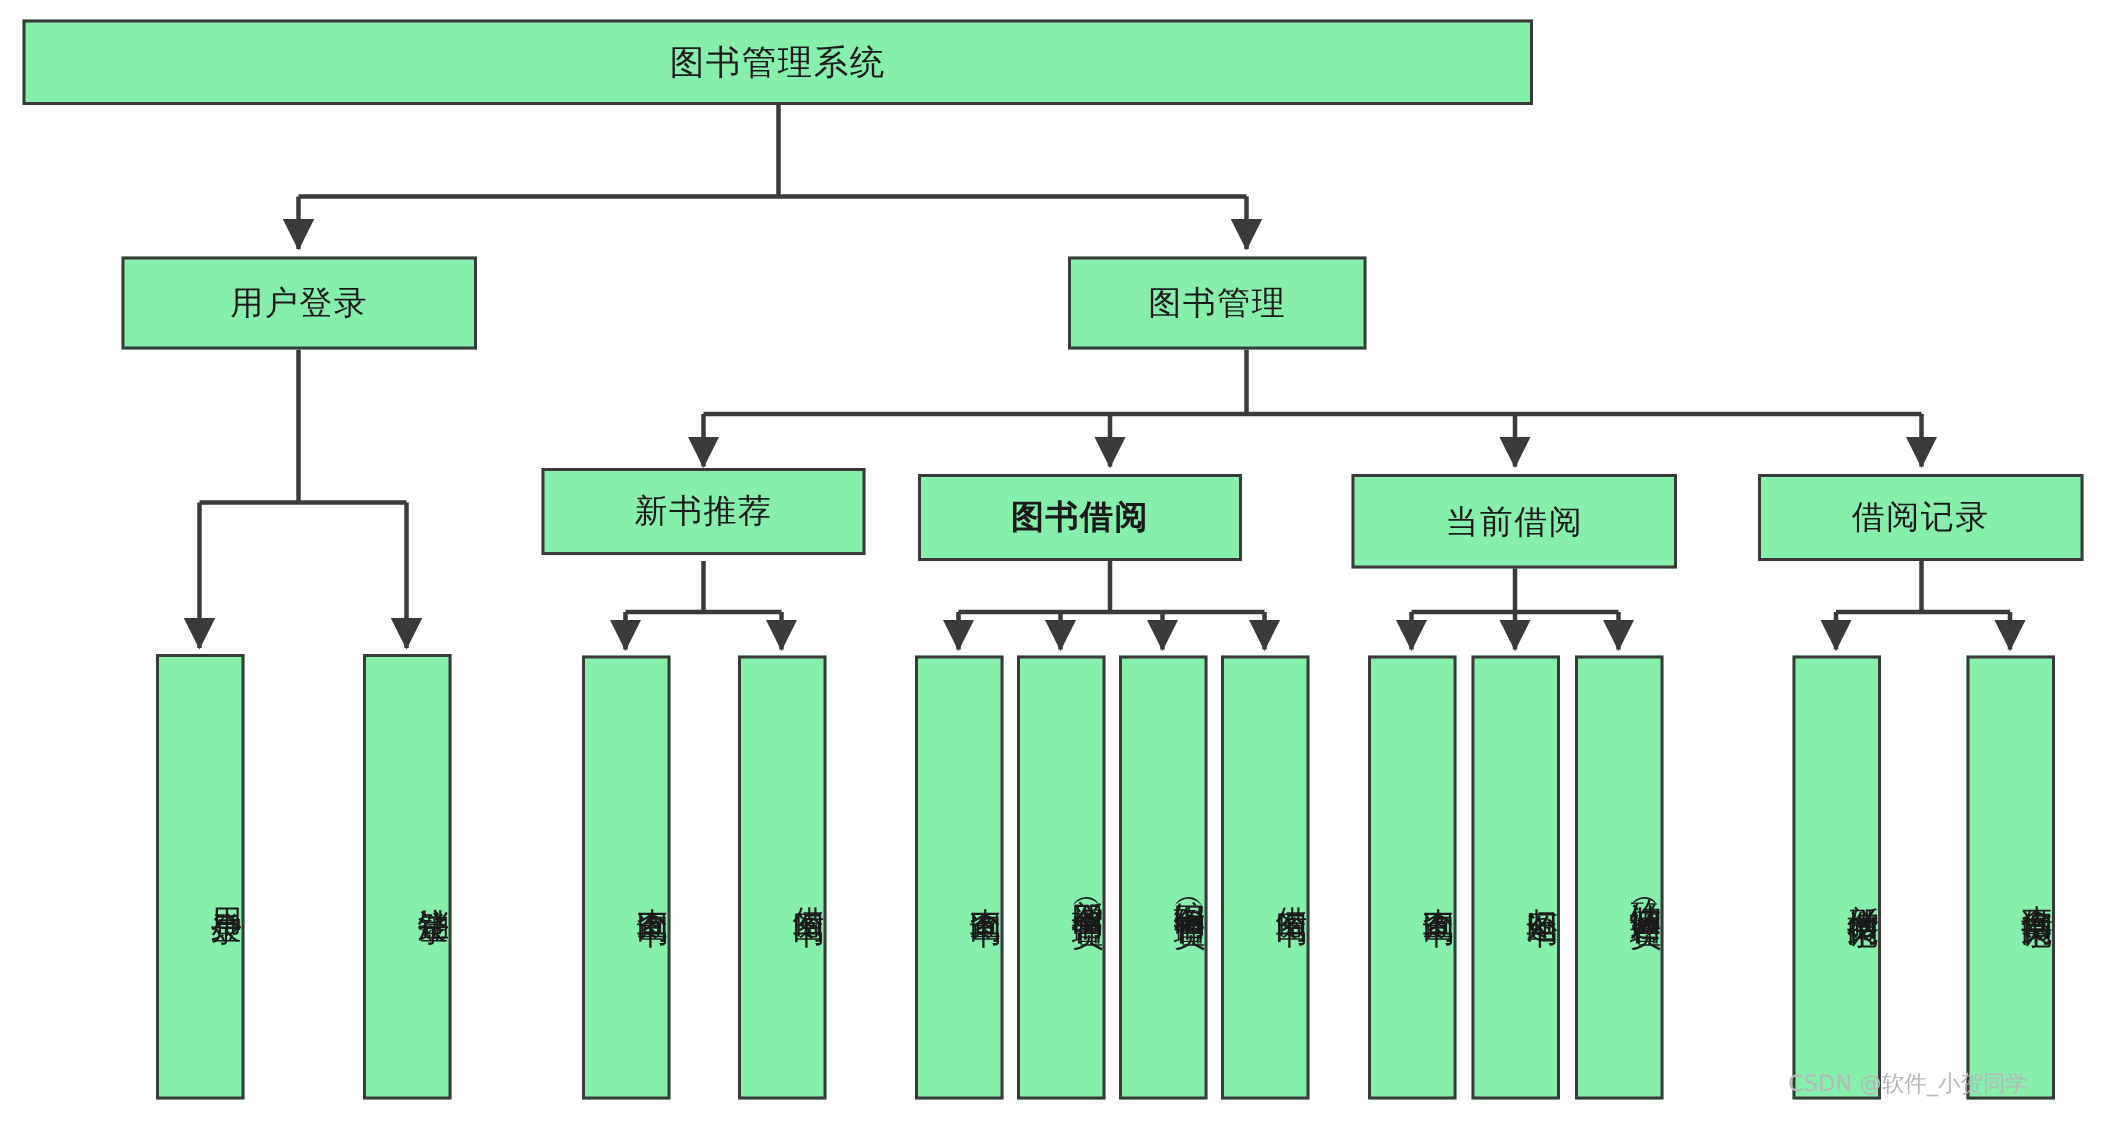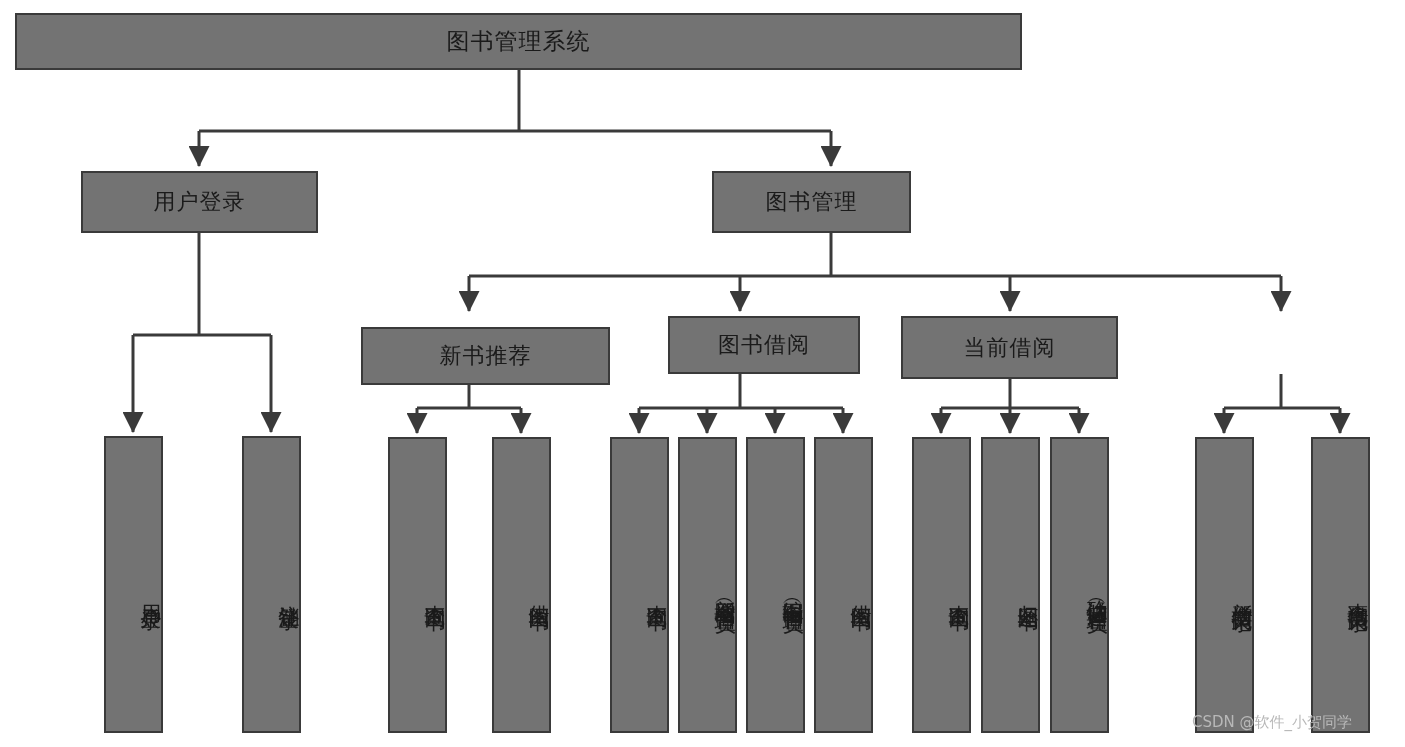--- a/index.html
+++ b/index.html
@@ -9,21 +9,21 @@
     background:#ffffff;
     font-family:"DejaVu Sans","Liberation Sans",sans-serif;
     overflow:hidden;
   }
   #canvas{position:relative;width:1405px;height:747px;background:#fff;}
   #edges{position:absolute;left:0;top:0;width:1405px;height:747px;}
 
   .node{
     position:absolute;
     box-sizing:border-box;
-    background:#737373;
+    background:#86efac;
     border:2px solid #3a3a3a;
     display:flex;
     align-items:center;
     justify-content:center;
     color:#1a1a1a;
   }
   .node.h{ 
     font-size:22px;
     letter-spacing:1px;
   }
@@ -102,23 +102,24 @@
       <path d="M 1224 408 L 1224 433" marker-end="url(#arr)"></path>
       <path d="M 1340 408 L 1340 433" marker-end="url(#arr)"></path>
     </g>
   </svg>
 
   <div class="node h root" style="left:15px;top:13px;width:1007px;height:57px;">图书管理系统</div>
 
   <div class="node h" style="left:81px;top:171px;width:237px;height:62px;">用户登录</div>
   <div class="node h" style="left:712px;top:171px;width:199px;height:62px;">图书管理</div>
 
-  <div class="node h" style="left:361px;top:327px;width:249px;height:58px;">新书推荐</div>
-  <div class="node h" style="left:668px;top:316px;width:192px;height:58px;">图书借阅</div>
+  <div class="node h" style="left:361px;top:312px;width:216px;height:58px;">新书推荐</div>
+  <div class="node h" style="left:612px;top:316px;width:216px;height:58px;font-weight:bold;">图书借阅</div>
   <div class="node h" style="left:901px;top:316px;width:217px;height:63px;">当前借阅</div>
+  <div class="node h" style="left:1172px;top:316px;width:217px;height:58px;">借阅记录</div>
 
   <div class="node v" style="left:104px;top:436px;width:59px;height:297px;">用户登录</div>
   <div class="node v" style="left:242px;top:436px;width:59px;height:297px;">注销登录</div>
 
   <div class="node v" style="left:388px;top:437px;width:59px;height:296px;">查询图书</div>
   <div class="node v" style="left:492px;top:437px;width:59px;height:296px;">借阅图书</div>
 
   <div class="node v" style="left:610px;top:437px;width:59px;height:296px;">查询图书</div>
   <div class="node v top" style="left:678px;top:437px;width:59px;height:296px;">新增图书（管理员）</div>
   <div class="node v top" style="left:746px;top:437px;width:59px;height:296px;">编辑图书（管理员）</div>

